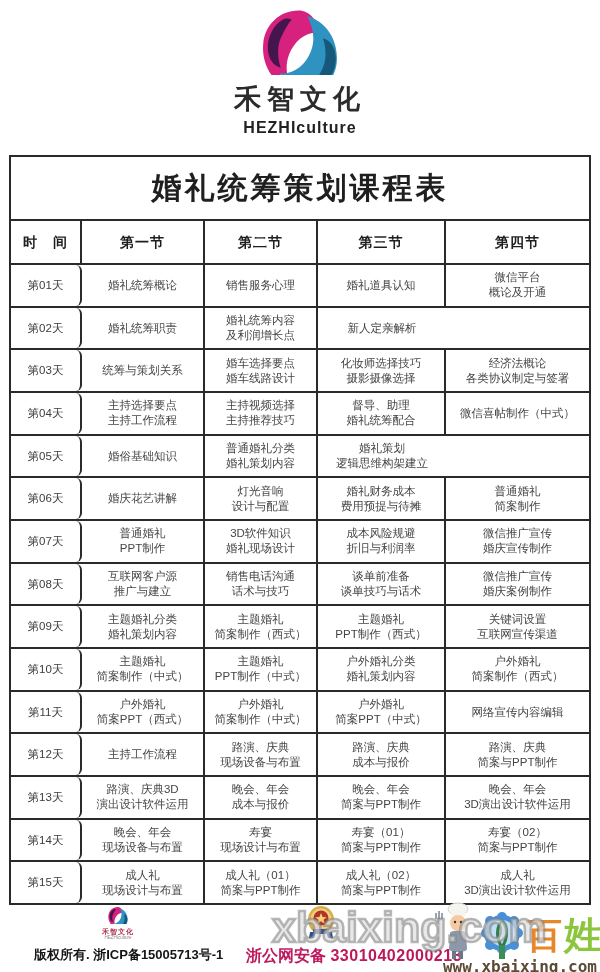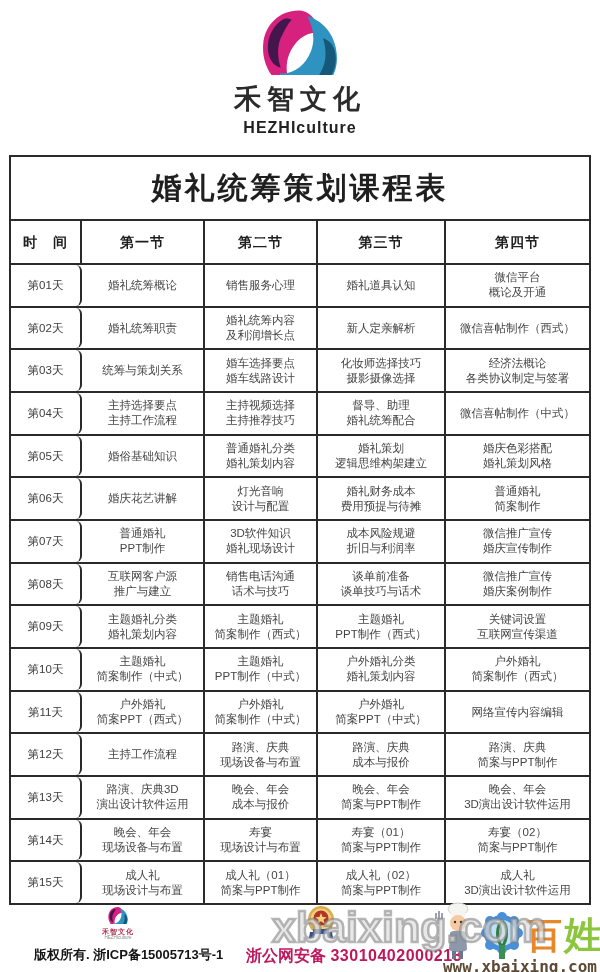--- a/index.html
+++ b/index.html
@@ -117,21 +117,20 @@
     <div class="cell">婚礼道具认知</div>
     <div class="cell">微信平台
 概论及开通</div>
   </div>
   <div class="grid-row">
     <div class="cell day-cell">第02天</div>
     <div class="cell">婚礼统筹职责</div>
     <div class="cell">婚礼统筹内容
 及利润增长点</div>
     <div class="cell">新人定亲解析</div>
-    <div class="cell">微信喜帖制作（西式）</div>
   </div>
   <div class="grid-row">
     <div class="cell day-cell">第03天</div>
     <div class="cell">统筹与策划关系</div>
     <div class="cell">婚车选择要点
 婚车线路设计</div>
     <div class="cell">化妆师选择技巧
 摄影摄像选择</div>
     <div class="cell">经济法概论
 各类协议制定与签署</div>
@@ -146,22 +145,20 @@
 婚礼统筹配合</div>
     <div class="cell">微信喜帖制作（中式）</div>
   </div>
   <div class="grid-row">
     <div class="cell day-cell">第05天</div>
     <div class="cell">婚俗基础知识</div>
     <div class="cell">普通婚礼分类
 婚礼策划内容</div>
     <div class="cell">婚礼策划
 逻辑思维构架建立</div>
-    <div class="cell">婚庆色彩搭配
-婚礼策划风格</div>
   </div>
   <div class="grid-row">
     <div class="cell day-cell">第06天</div>
     <div class="cell">婚庆花艺讲解</div>
     <div class="cell">灯光音响
 设计与配置</div>
     <div class="cell">婚礼财务成本
 费用预提与待摊</div>
     <div class="cell">普通婚礼
 简案制作</div>

